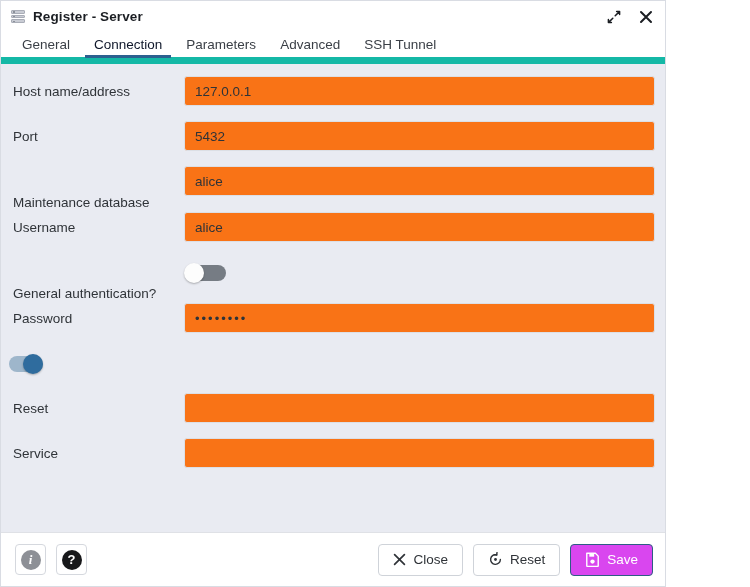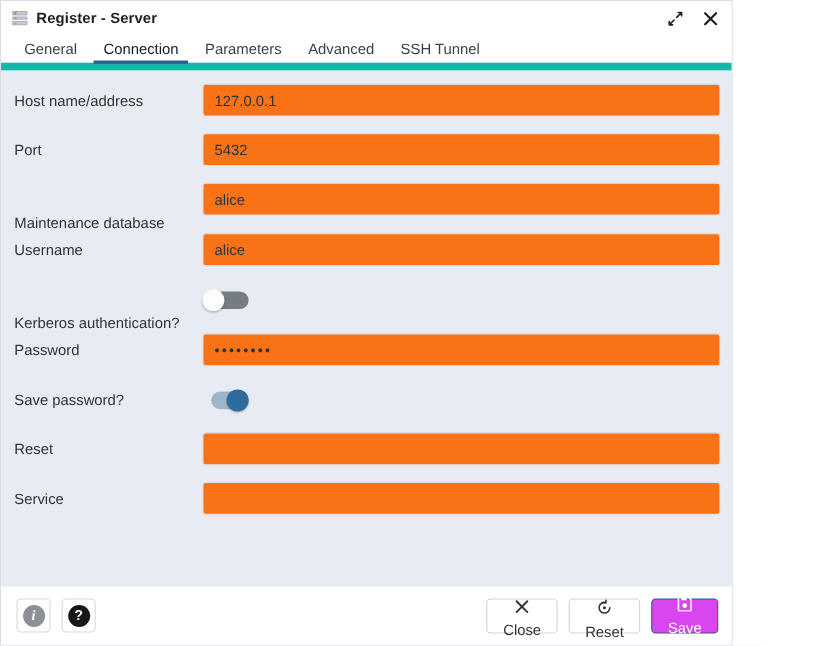--- a/index.html
+++ b/index.html
@@ -251,28 +251,27 @@
     gap: 10px;
   }
   .btn {
     height: 32px;
     border-radius: 4px;
     border: 1px solid #cfd3d9;
     background: #ffffff;
     display: flex;
     align-items: center;
     gap: 7px;
-    padding: 0 14px;
+    padding: 12px 14px;
     font-size: 13.5px;
     color: #2f3338;
     cursor: pointer;
     box-sizing: border-box;
     white-space: nowrap;
     font-family: "Liberation Sans", sans-serif;
-    flex-direction: column;
   }
   .btn.primary {
     background: #d946ef;
     border-color: #2d5d84;
     color: #ffffff;
     justify-content: center;
   }
   .btn svg { display: block; flex: 0 0 auto; }
 </style>
 </head>
@@ -334,38 +333,37 @@
     </div>
 
     <div class="row">
       <div class="row-label">Username</div>
       <div class="row-field">
         <input class="textinput" type="text" value="alice" style="">
       </div>
     </div>
 
     <div class="row tall">
-      <div class="row-label">Kerberos authentication?</div>
+      <div class="row-label">General authentication?</div>
       <div class="row-field">
         <div class="toggle off">
           <div class="track"></div>
           <div class="knob"></div>
         </div>
       </div>
     </div>
 
     <div class="row">
       <div class="row-label">Password</div>
       <div class="row-field">
         <input class="textinput pw" type="text" value="••••••••" style="">
       </div>
     </div>
 
     <div class="row">
-      <div class="row-label">Save password?</div>
       <div class="row-field">
         <div class="toggle on">
           <div class="track"></div>
           <div class="knob"></div>
         </div>
       </div>
     </div>
 
     <div class="row">
       <div class="row-label">Reset</div>

